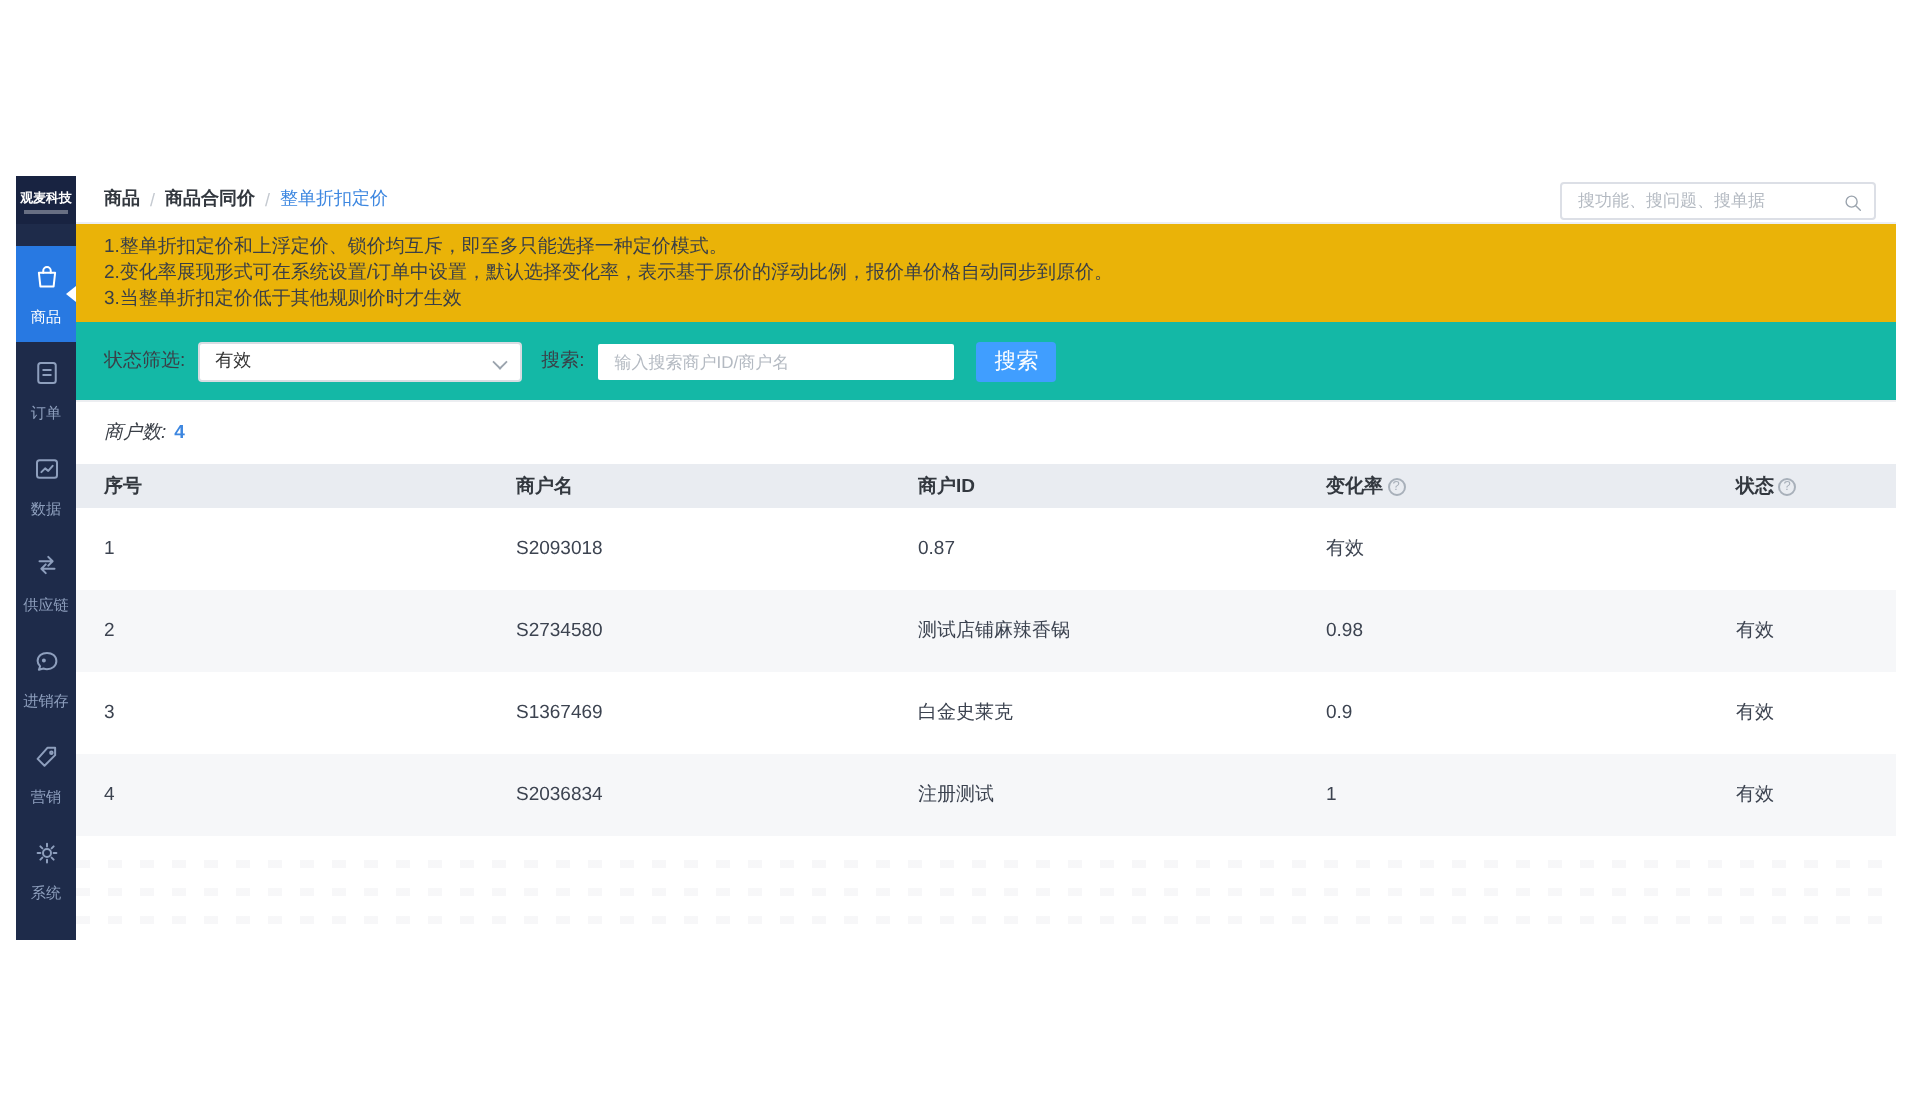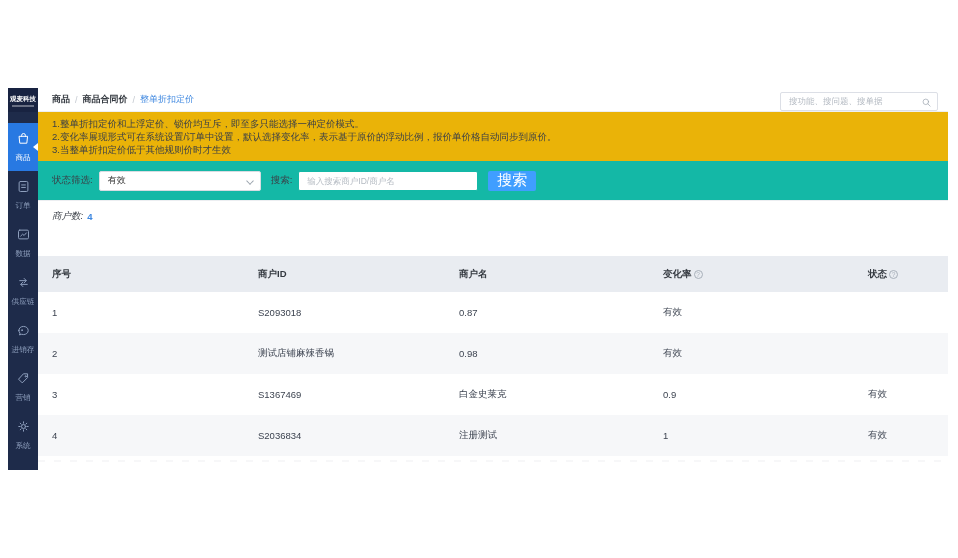--- a/index.html
+++ b/index.html
@@ -40,29 +40,29 @@
   .notice-line { font-size:9.5px; color:#3a3f47; line-height:13px; white-space:nowrap; }
 
   .filterbar { flex:0 0 39px; display:flex; align-items:center; padding-left:14px; background:#14b8a6; }
   .f-label { font-size:9.5px; color:#3a3f47; margin-right:6px; white-space:nowrap; }
   .select { position:relative; width:162px; height:20px; border:1px solid #d8dce2; border-radius:2px; display:flex; align-items:center; padding:0 8px; cursor:pointer; background:#fff; }
   .select .sel-value { font-size:9px; color:#333; }
   .select .chev { position:absolute; right:7px; top:6px; width:6px; height:6px; border-right:1.3px solid #9aa3ad; border-bottom:1.3px solid #9aa3ad; transform:rotate(45deg) scale(.9); }
   .f-gap { width:10px; }
   .f-input { width:180px; height:20px; border:1px solid #14b8a6; border-radius:2px; padding:0 8px; font-size:8.5px; color:#333; outline:none; font-family:inherit; }
   .f-input::placeholder { color:#b4bac2; }
-  .f-btn { margin-left:10px; height:20px; padding:0 9px; background:#409eff; color:#fff; border:none; border-radius:2px; font-size:15px; cursor:pointer; font-family:inherit; }
+  .f-btn { margin-left:10px; height:20px; padding:0 9px; background:#409eff; color:#fff; border:none; border-radius:2px; font-size:11px; cursor:pointer; font-family:inherit; }
 
   .summary { flex:0 0 32px; border-top:1px solid #eceef1; display:flex; align-items:center; padding-left:14px; }
   .sum-label { font-size:9.5px; color:#3a3f47;font-style:italic; }
   .sum-count { font-size:9.5px; color:#3d87e0; margin-left:4px; font-weight:bold; }
 
   .table { flex:0 0 auto; }
   .t-head, .t-row { display:grid; grid-template-columns:206px 201px 204px 205px 1fr; }
-  .t-head { background:#e9ecf1; height:36px; align-items:center;margin-top:24px; }
+  .t-head { background:#e9ecf1; height:22px; align-items:center; }
   .th { font-size:9.5px; font-weight:bold; color:#33383f; padding-left:14px; display:flex; align-items:center; gap:2px; white-space:nowrap; }
   .help { width:9px; height:9px; border:1px solid #a8b0ba; border-radius:50%; color:#a8b0ba; font-size:6.5px; line-height:8px; text-align:center; font-weight:normal; cursor:pointer; flex:0 0 9px; }
   .t-row { height:41px; align-items:center; background:#fff; }
   .t-row.alt { background:#f6f7f9; }
   .td { font-size:9.5px; color:#3c4350; padding-left:14px; white-space:nowrap; overflow:hidden; text-overflow:ellipsis; }
 
   .watermark { flex:1; background:#fff; position:relative; }
   .watermark::before { content:""; position:absolute; inset:4px 0 8px 0;
       background:repeating-linear-gradient(90deg, rgba(90,100,120,.07) 0 7px, transparent 7px 16px);
       -webkit-mask-image:repeating-linear-gradient(0deg, #000 0 4px, transparent 4px 14px);
@@ -182,43 +182,44 @@
         <span class="sum-label">商户数:</span>
         <span class="sum-count">4</span>
       </div>
 
       <div class="table">
         <div class="t-head">
           <div class="th">
               <span>序号</span>
             </div>
           <div class="th">
+              <span>商户名</span>
+            </div>
+          <div class="th">
               <span>商户ID</span>
-            </div>
-          <div class="th">
-              <span>商户名</span>
             </div>
           <div class="th">
               <span>变化率</span>
               <span class="help">?</span>
             </div>
           <div class="th">
               <span>状态</span>
               <span class="help">?</span>
             </div>
         </div>
 
         <div class="t-row">
           <div class="td">1</div>
           <div class="td">S2093018</div>
           <div class="td">0.87</div>
           <div class="td">有效</div>
         </div>
         <div class="t-row alt">
           <div class="td">2</div>
+          <div class="td">S2734580</div>
           <div class="td">测试店铺麻辣香锅</div>
           <div class="td">0.98</div>
           <div class="td">有效</div>
         </div>
         <div class="t-row">
           <div class="td">3</div>
           <div class="td">S1367469</div>
           <div class="td">白金史莱克</div>
           <div class="td">0.9</div>
           <div class="td">有效</div>

